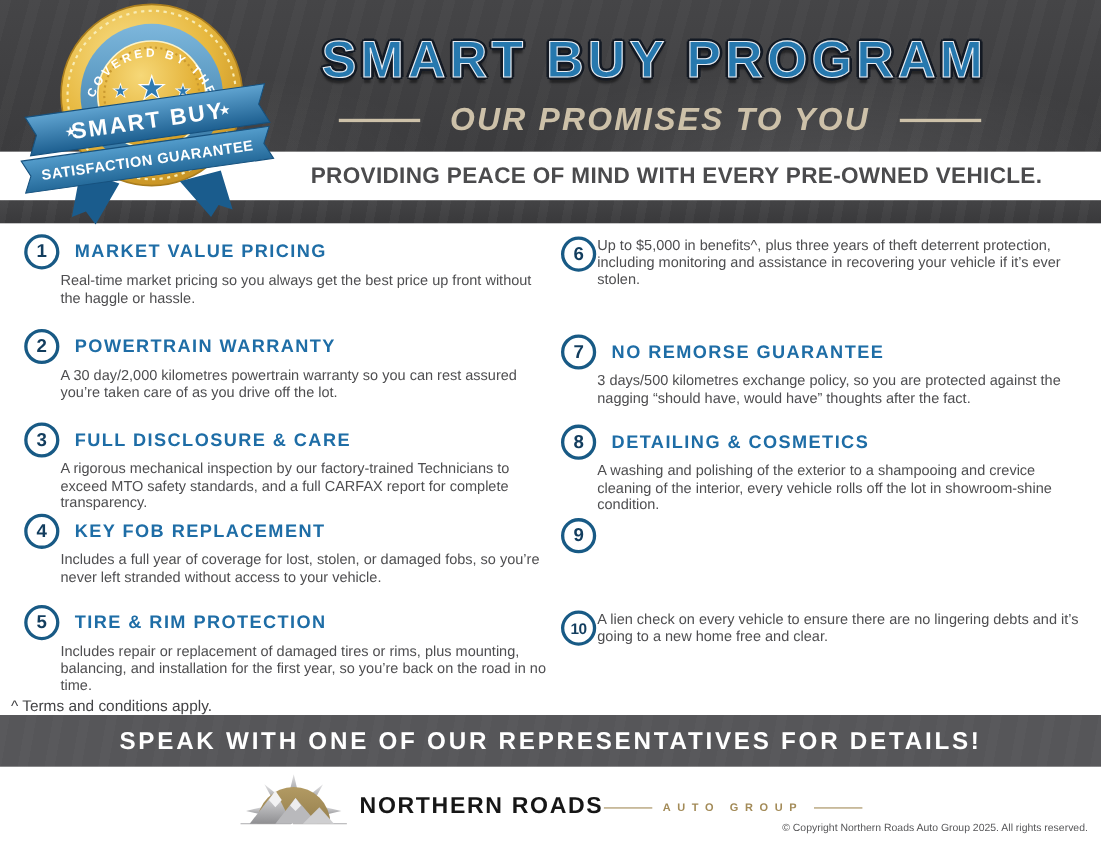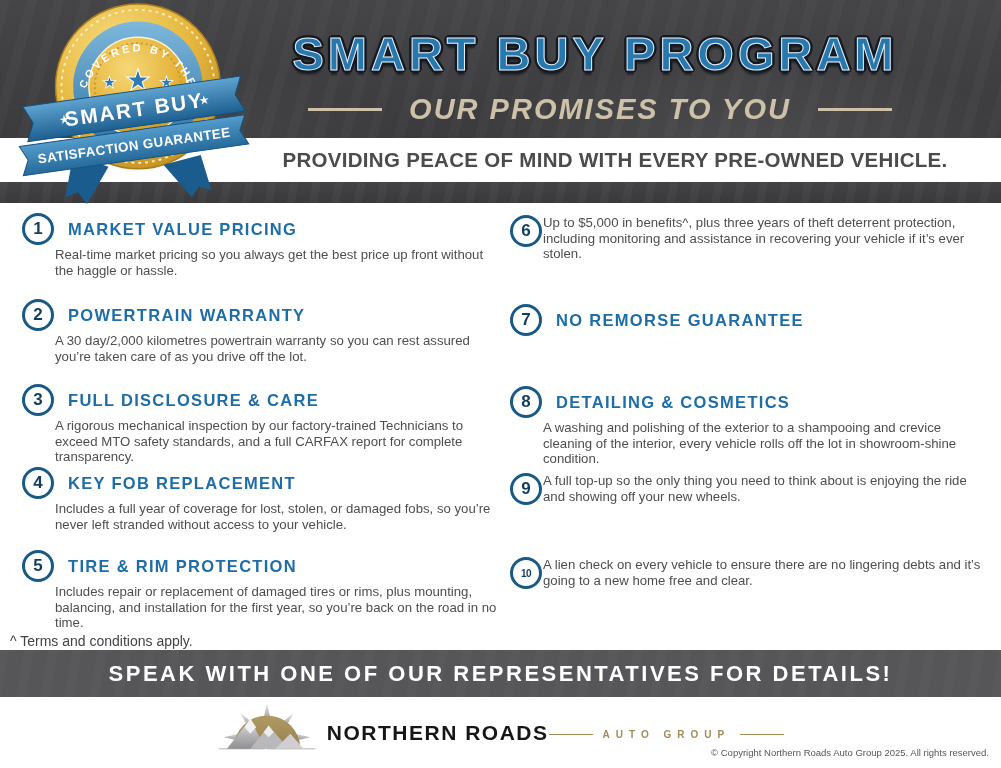--- a/index.html
+++ b/index.html
@@ -37,21 +37,21 @@
   .badge-wrap { position:absolute; left:16px; top:2px; width:236px; height:206px; z-index:5; }
 
   
   .col { position:absolute; top:213px; width:478px; }
   .col-left { left:22px; }
   .col-right { left:510px; }
   .promise { position:relative; }
   .num-circle { position:absolute; left:0; top:0; width:32px; height:32px; border:3px solid #185a85;
     border-radius:50%; background:#ffffff; color:#123d5e; font-weight:700; font-size:17px;
     display:flex; align-items:center; justify-content:center; }
-  .num-circle.two-digit { font-size:10px; letter-spacing:-0.5px; }
+  .num-circle.two-digit { font-size:14px; letter-spacing:-0.5px; }
   .p-title { margin-left:46px; line-height:32px; font-size:16.5px; font-weight:700;
     color:#1e6da6; letter-spacing:1.3px; white-space:nowrap; }
   .p-body { margin-left:33px; margin-top:2px; width:447px; font-size:13.2px; line-height:15.6px; color:#4e4e50; }
 
   
   .footnote { position:absolute; left:10px; top:633px; font-size:14px; color:#434345; }
   .cta-bar { position:absolute; left:0; top:650px; width:100%; height:47px;
     background:repeating-linear-gradient(100deg, rgba(255,255,255,0.02) 0 9px, transparent 9px 24px), #565659;
     text-align:center; }
   .cta-text { line-height:47px; font-size:22px; font-weight:700; color:#ffffff; letter-spacing:2.5px; white-space:nowrap; }
@@ -174,29 +174,29 @@
   </div>
 
   <div class="col col-right">
     <div class="promise" style="min-height:89px">
       <div class="num-circle">6</div>
       <div class="p-body">Up to $5,000 in benefits^, plus three years of theft deterrent protection, including monitoring and assistance in recovering your vehicle if it’s ever stolen.</div>
     </div>
     <div class="promise" style="min-height:82px">
       <div class="num-circle">7</div>
       <div class="p-title">NO REMORSE GUARANTEE</div>
+      <div class="p-body">3 days/500 kilometres exchange policy, so you are protected against the nagging “should have, would have” thoughts after the fact.</div>
     </div>
     <div class="promise" style="min-height:85px">
       <div class="num-circle">8</div>
       <div class="p-title">DETAILING &amp; COSMETICS</div>
       <div class="p-body">A washing and polishing of the exterior to a shampooing and crevice cleaning of the interior, every vehicle rolls off the lot in showroom-shine condition.</div>
     </div>
     <div class="promise" style="min-height:82px">
       <div class="num-circle">9</div>
-      <div class="p-body">A full top-up so the only thing you need to think about is enjoying the ride and showing off your new wheels.</div>
     </div>
     <div class="promise">
       <div class="num-circle two-digit">10</div>
       <div class="p-body">A lien check on every vehicle to ensure there are no lingering debts and it’s going to a new home free and clear.</div>
     </div>
   </div>
 
   <div class="footnote">^ Terms and conditions apply.</div>
 
   <div class="cta-bar">

